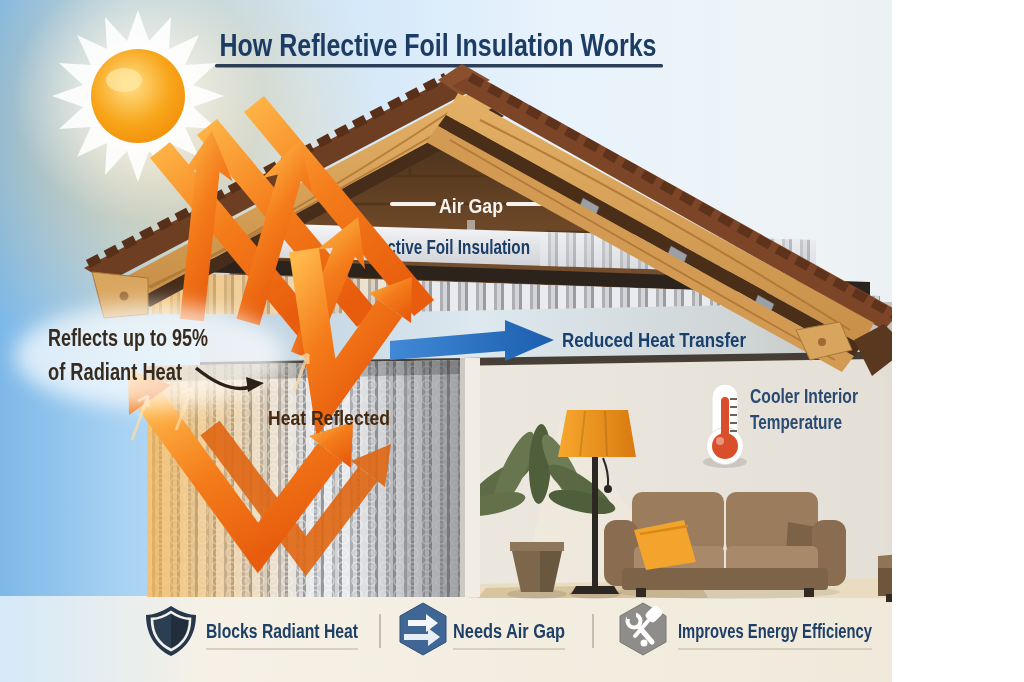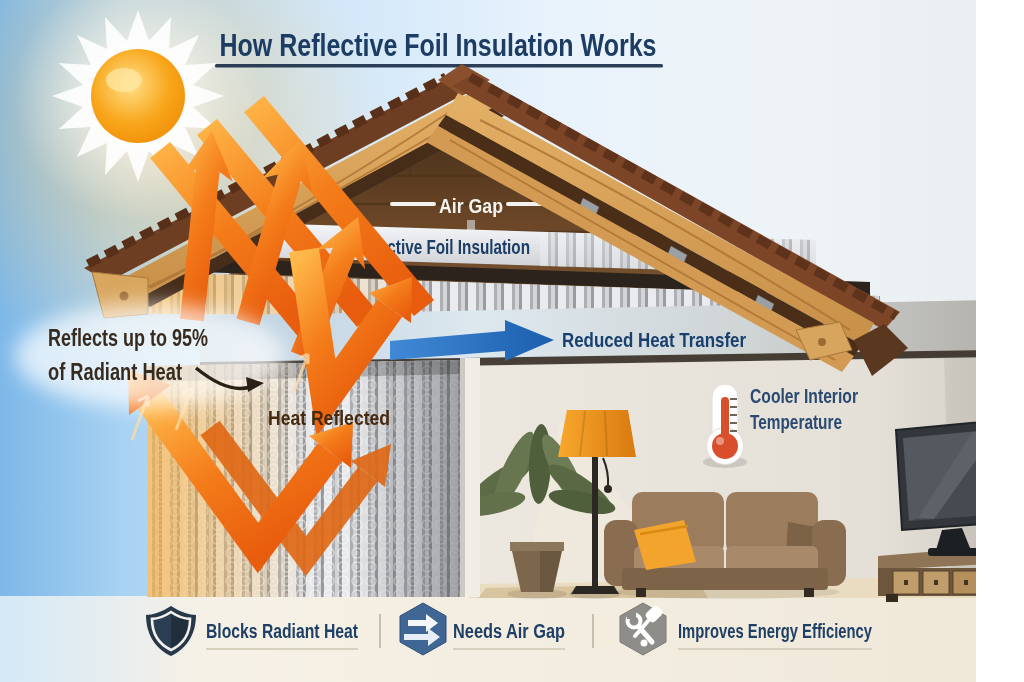--- a/index.html
+++ b/index.html
@@ -1,16 +1,16 @@
 <!DOCTYPE html>
 <html><head>
 <meta charset="utf-8">
 <style>
   html,body{margin:0;padding:0;background:#ffffff;}
-  .stage{position:relative;width:976px;height:682px;overflow:hidden;
+  .stage{position:relative;width:892px;height:682px;overflow:hidden;
          font-family:"Liberation Sans",sans-serif;}
   svg{display:block;}
   text{font-family:"Liberation Sans",sans-serif;font-weight:bold;}
 </style>
 </head>
 <body>
 
 <div class="stage">
 <svg width="1024" height="682" viewBox="0 0 1024 682">
   <defs>

